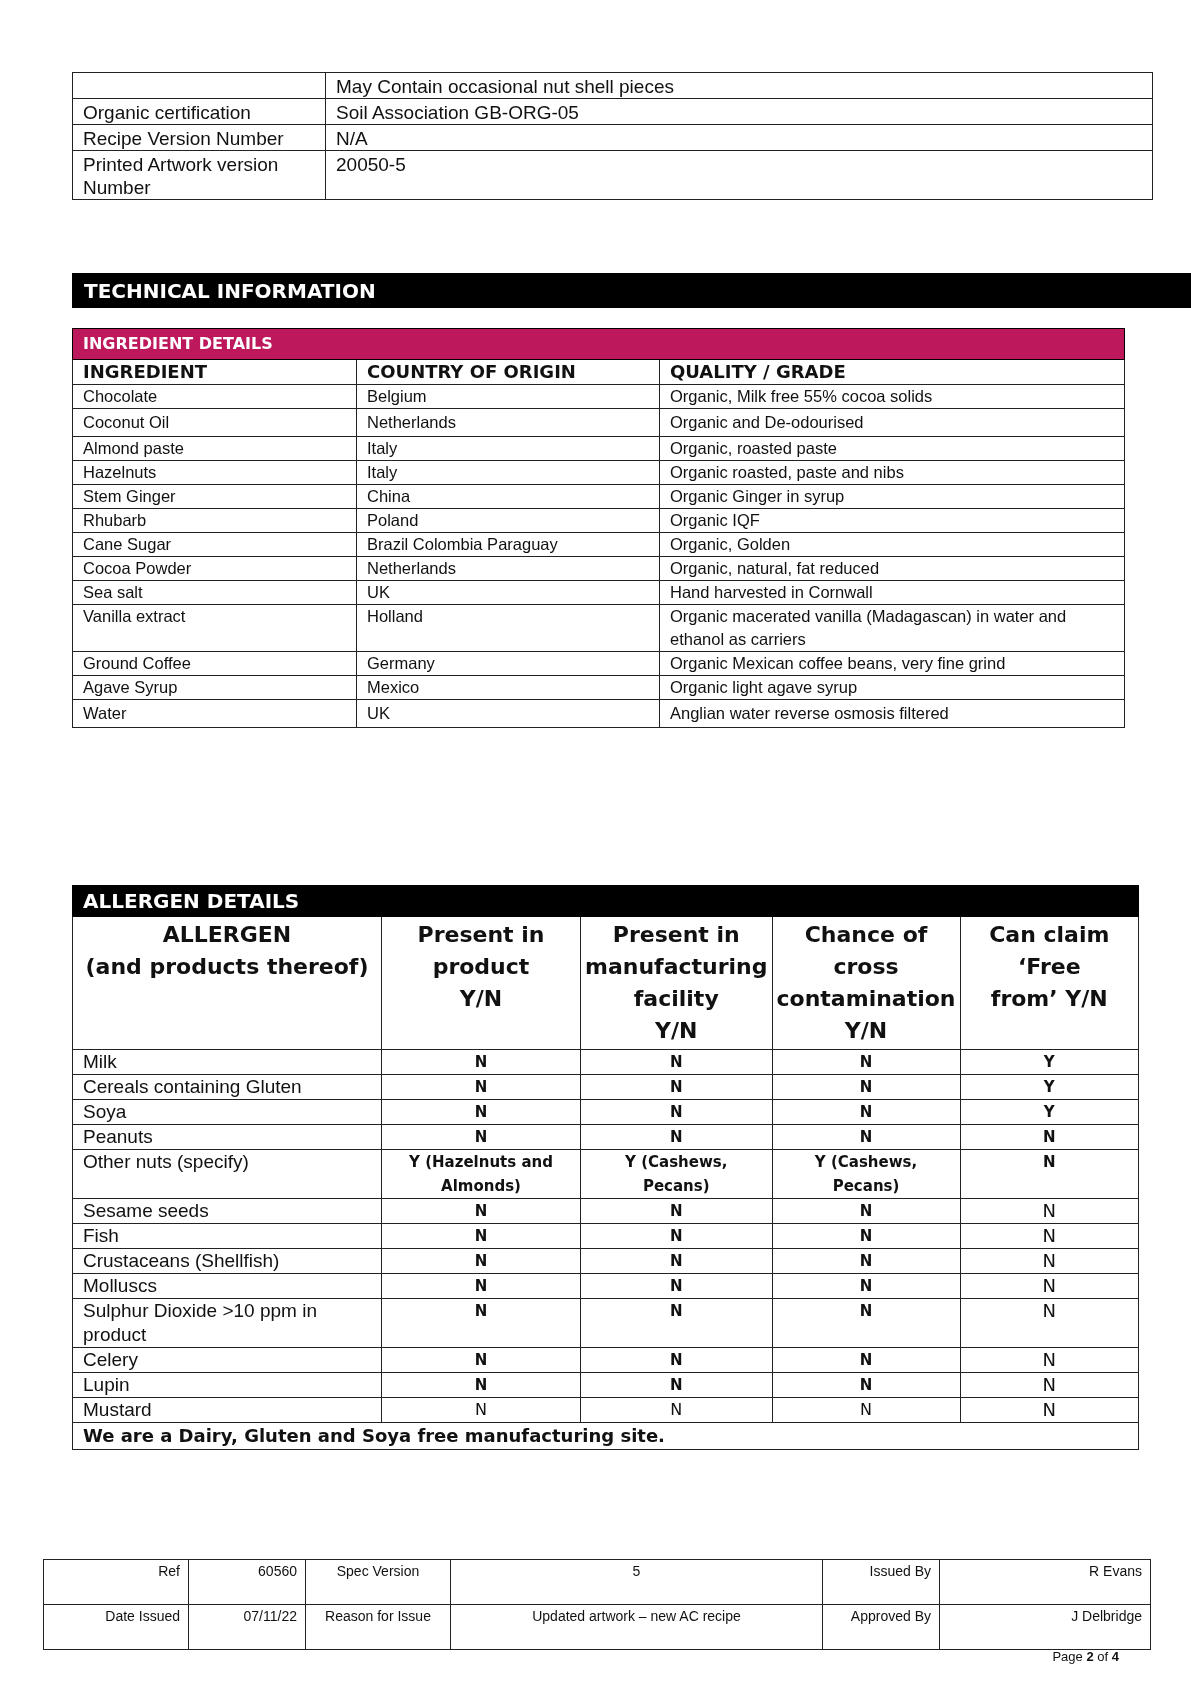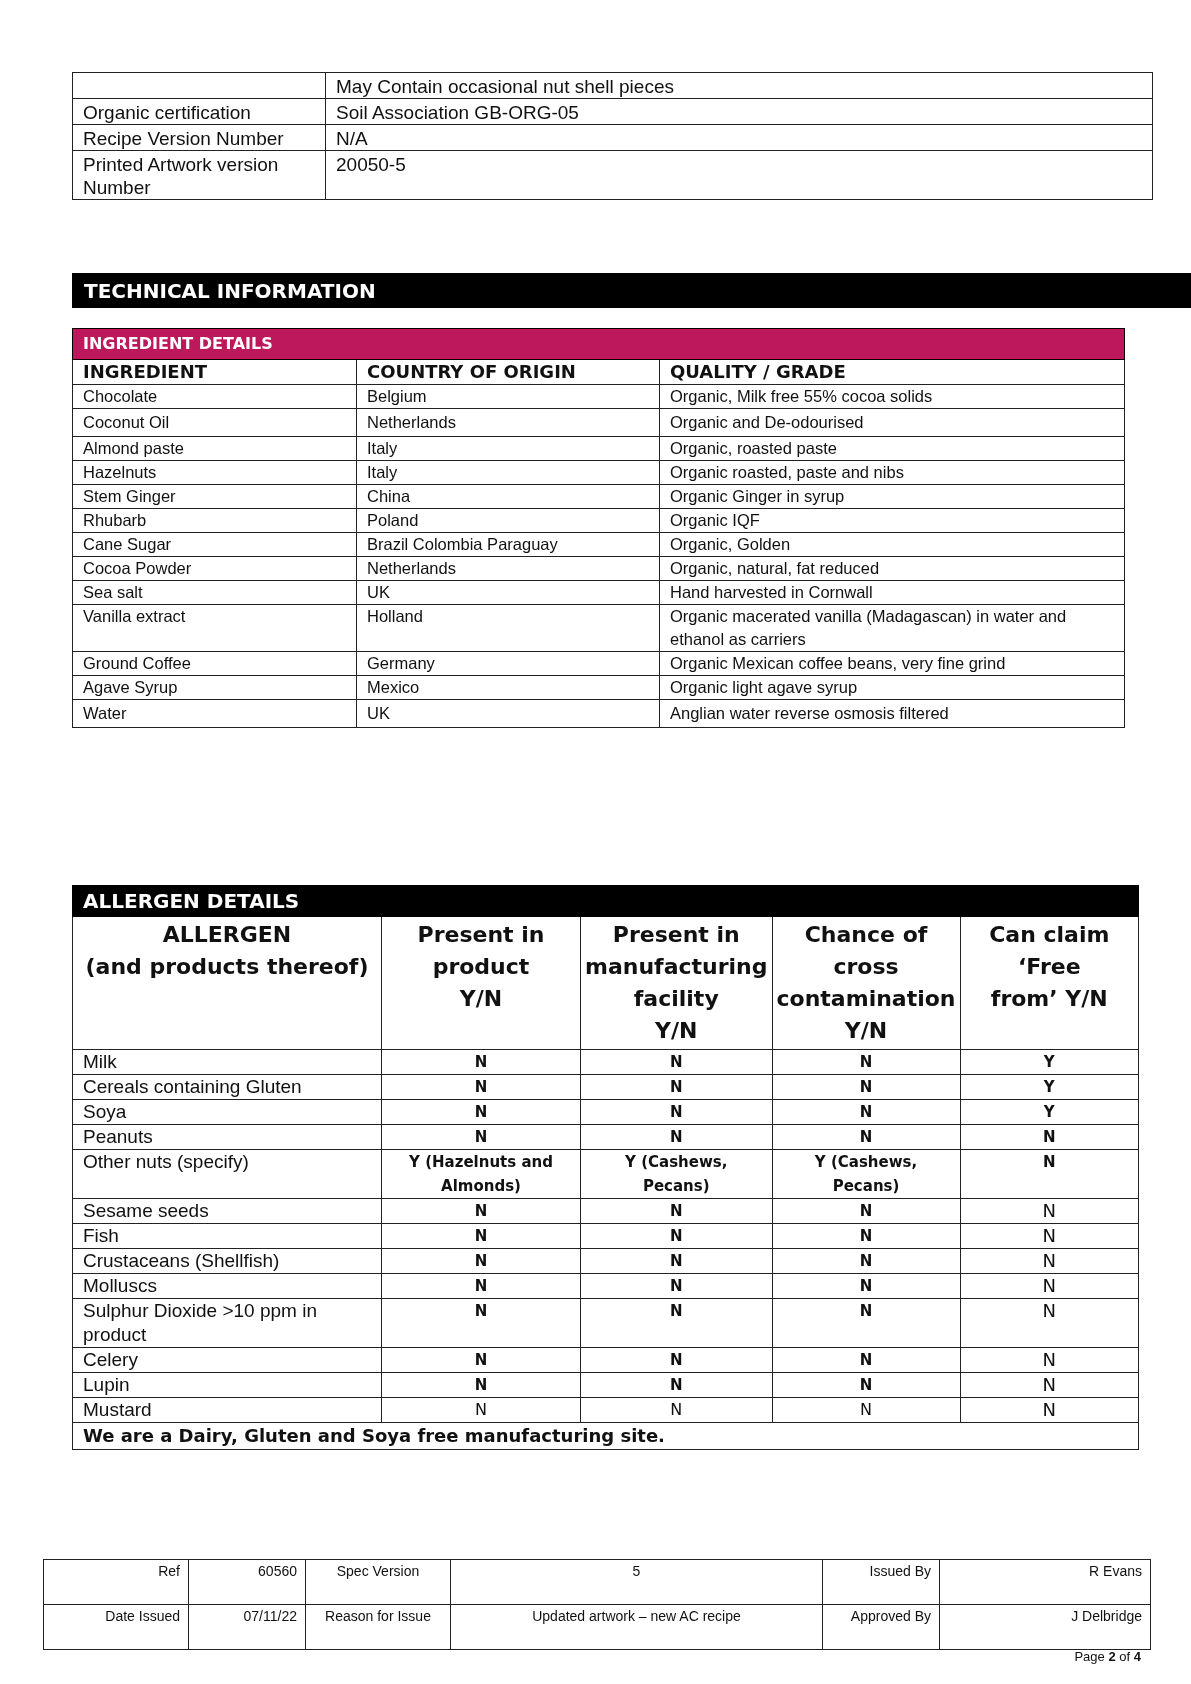--- a/index.html
+++ b/index.html
@@ -37,21 +37,21 @@
   #all-table td.c1 { width: 178px; }
   #all-table td.c2 { width: 163px; }
   #all-table td.c3 { width: 163px; }
   #all-table .footnote td { font-weight: bold; font-family: "DejaVu Sans", sans-serif; font-size: 18px; line-height: 26px; }
 
   
   #foot-table { left: 43px; top: 1559px; width: 1108px; font-size: 14px; }
   #foot-table td { height: 40px; padding: 2px 8px; line-height: 18px; }
   #foot-table td.r { text-align: right; }
   #foot-table td.ctr { text-align: center; }
-  #page-num { position: absolute; right: 50px; top: 1649px; font-size: 13px; }
+  #page-num { position: absolute; right: 72px; top: 1649px; font-size: 13px; }
   #page-num b { font-weight: bold; }
 </style>
 </head>
 <body>
 
 <table id="top-table">
   <tbody>
       <tr>
     <td class="k"></td>
     <td>May Contain occasional nut shell pieces</td>

